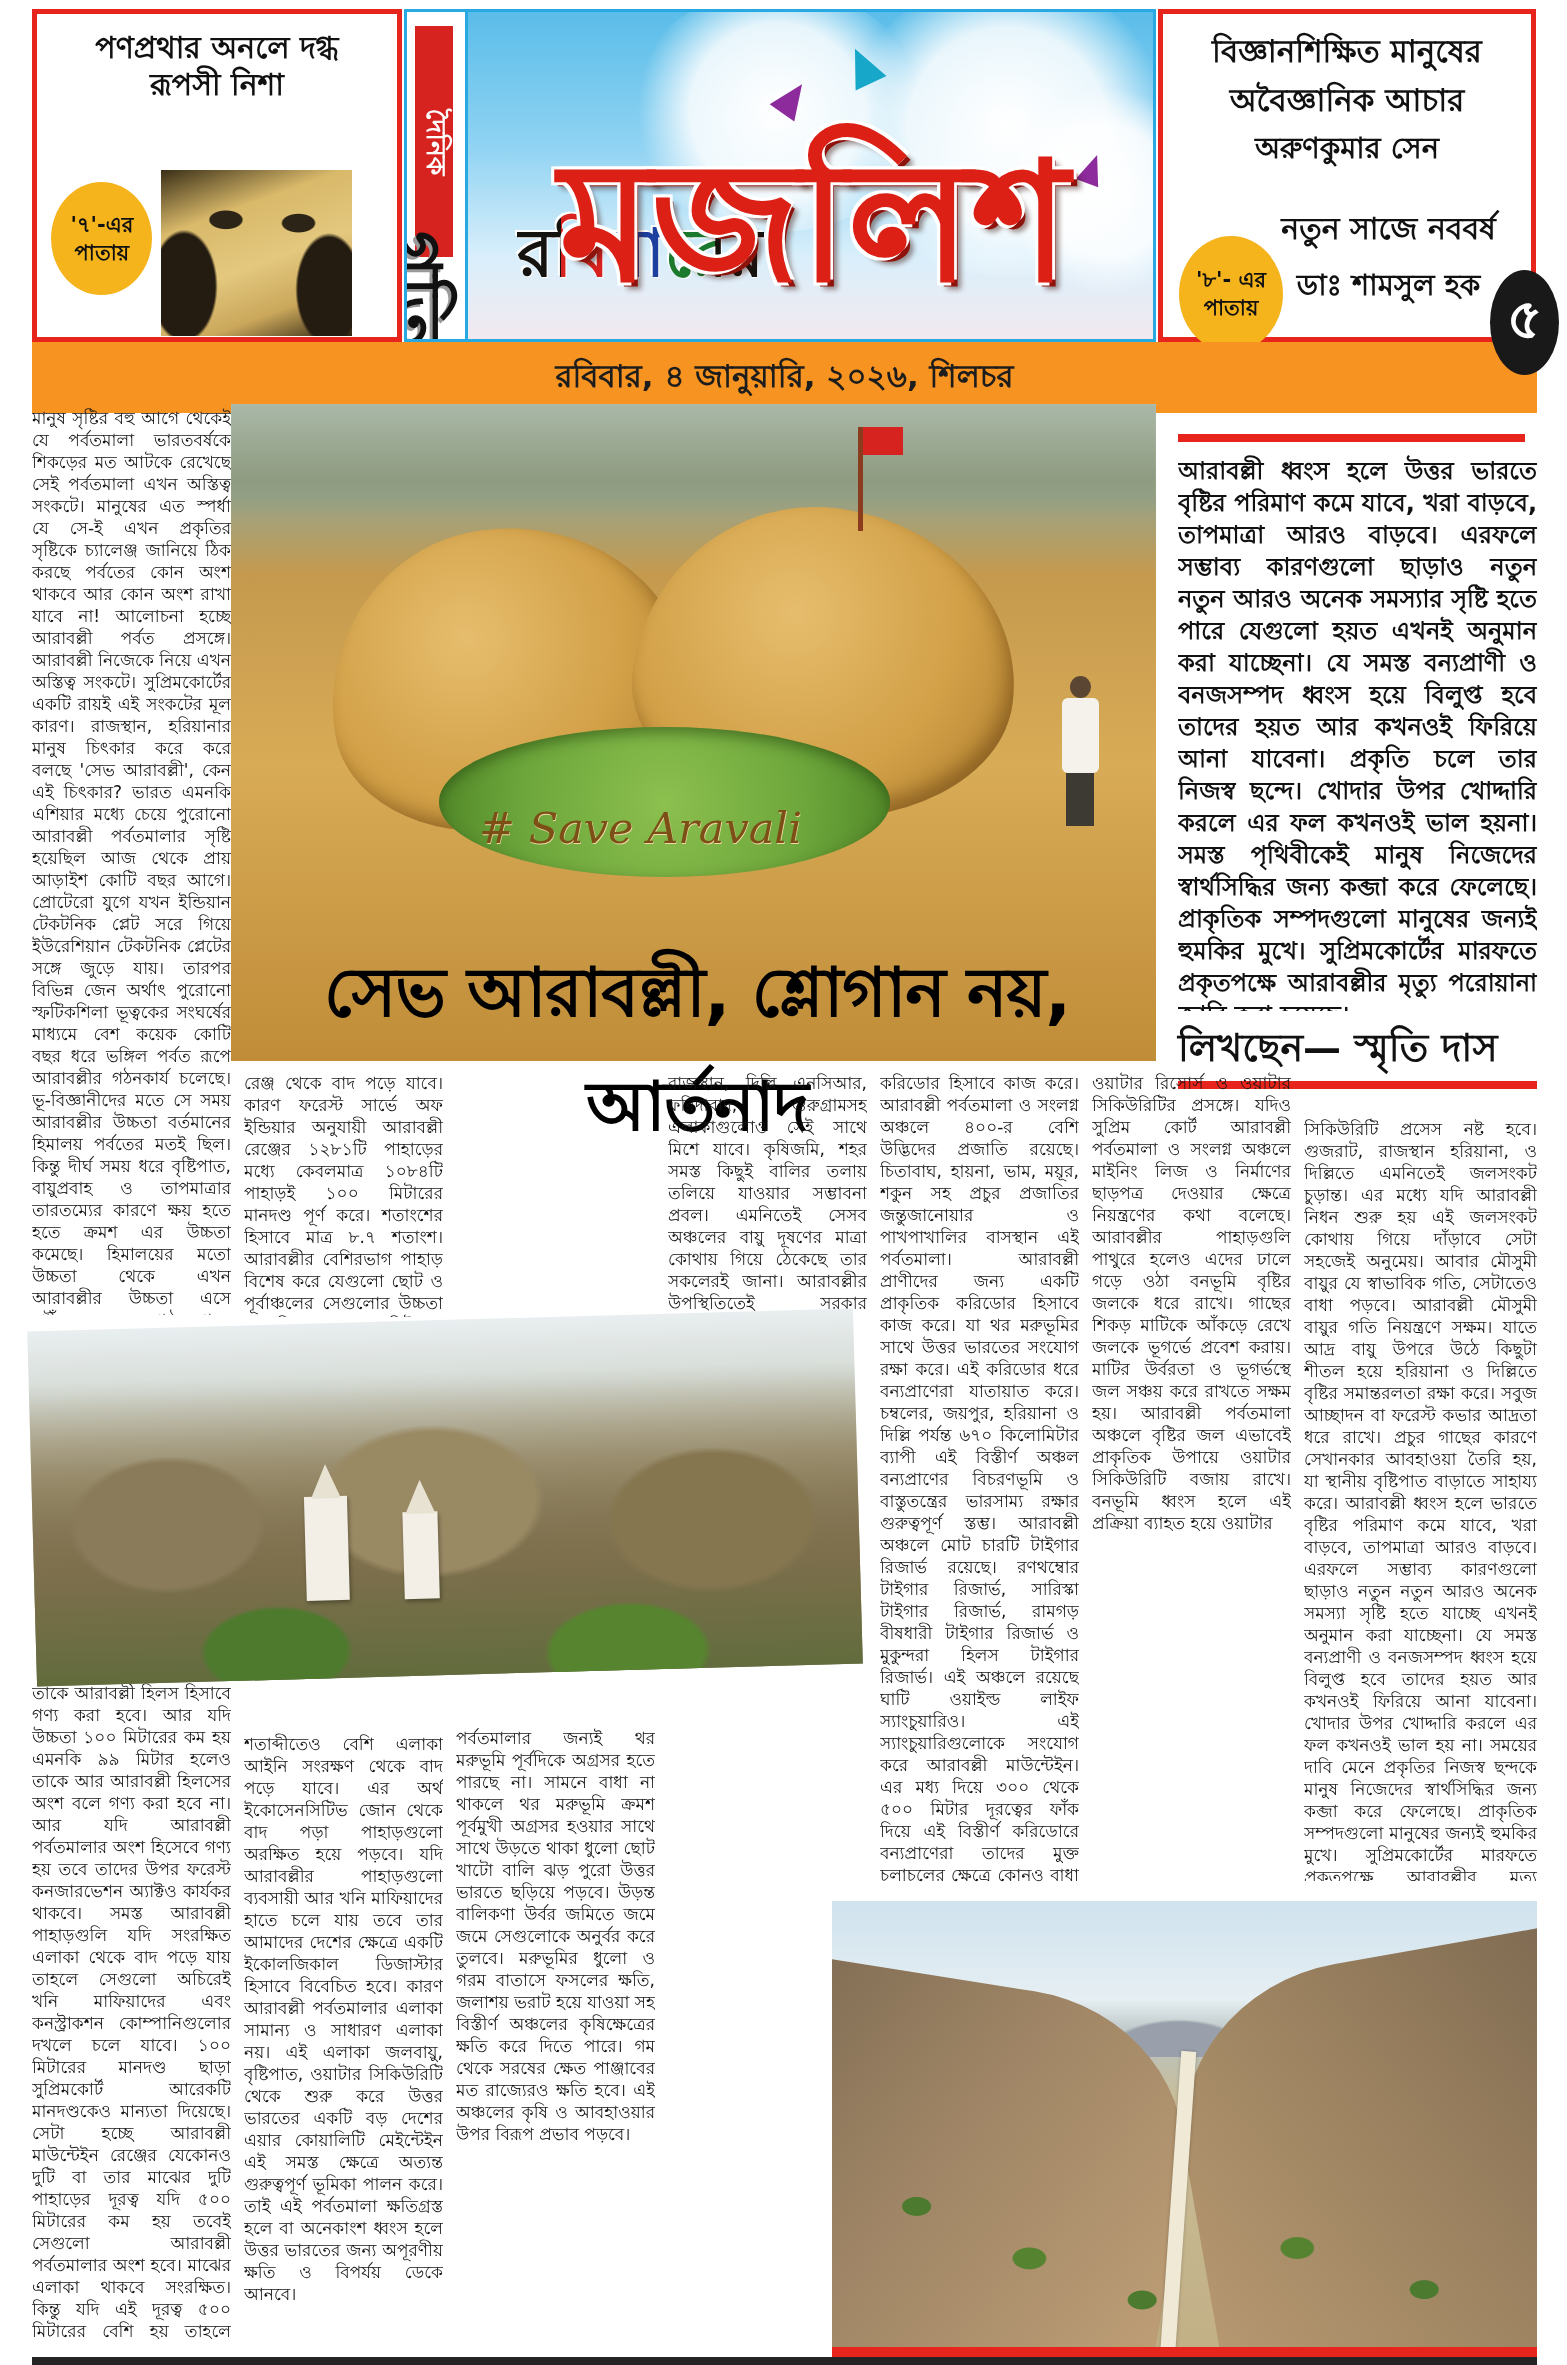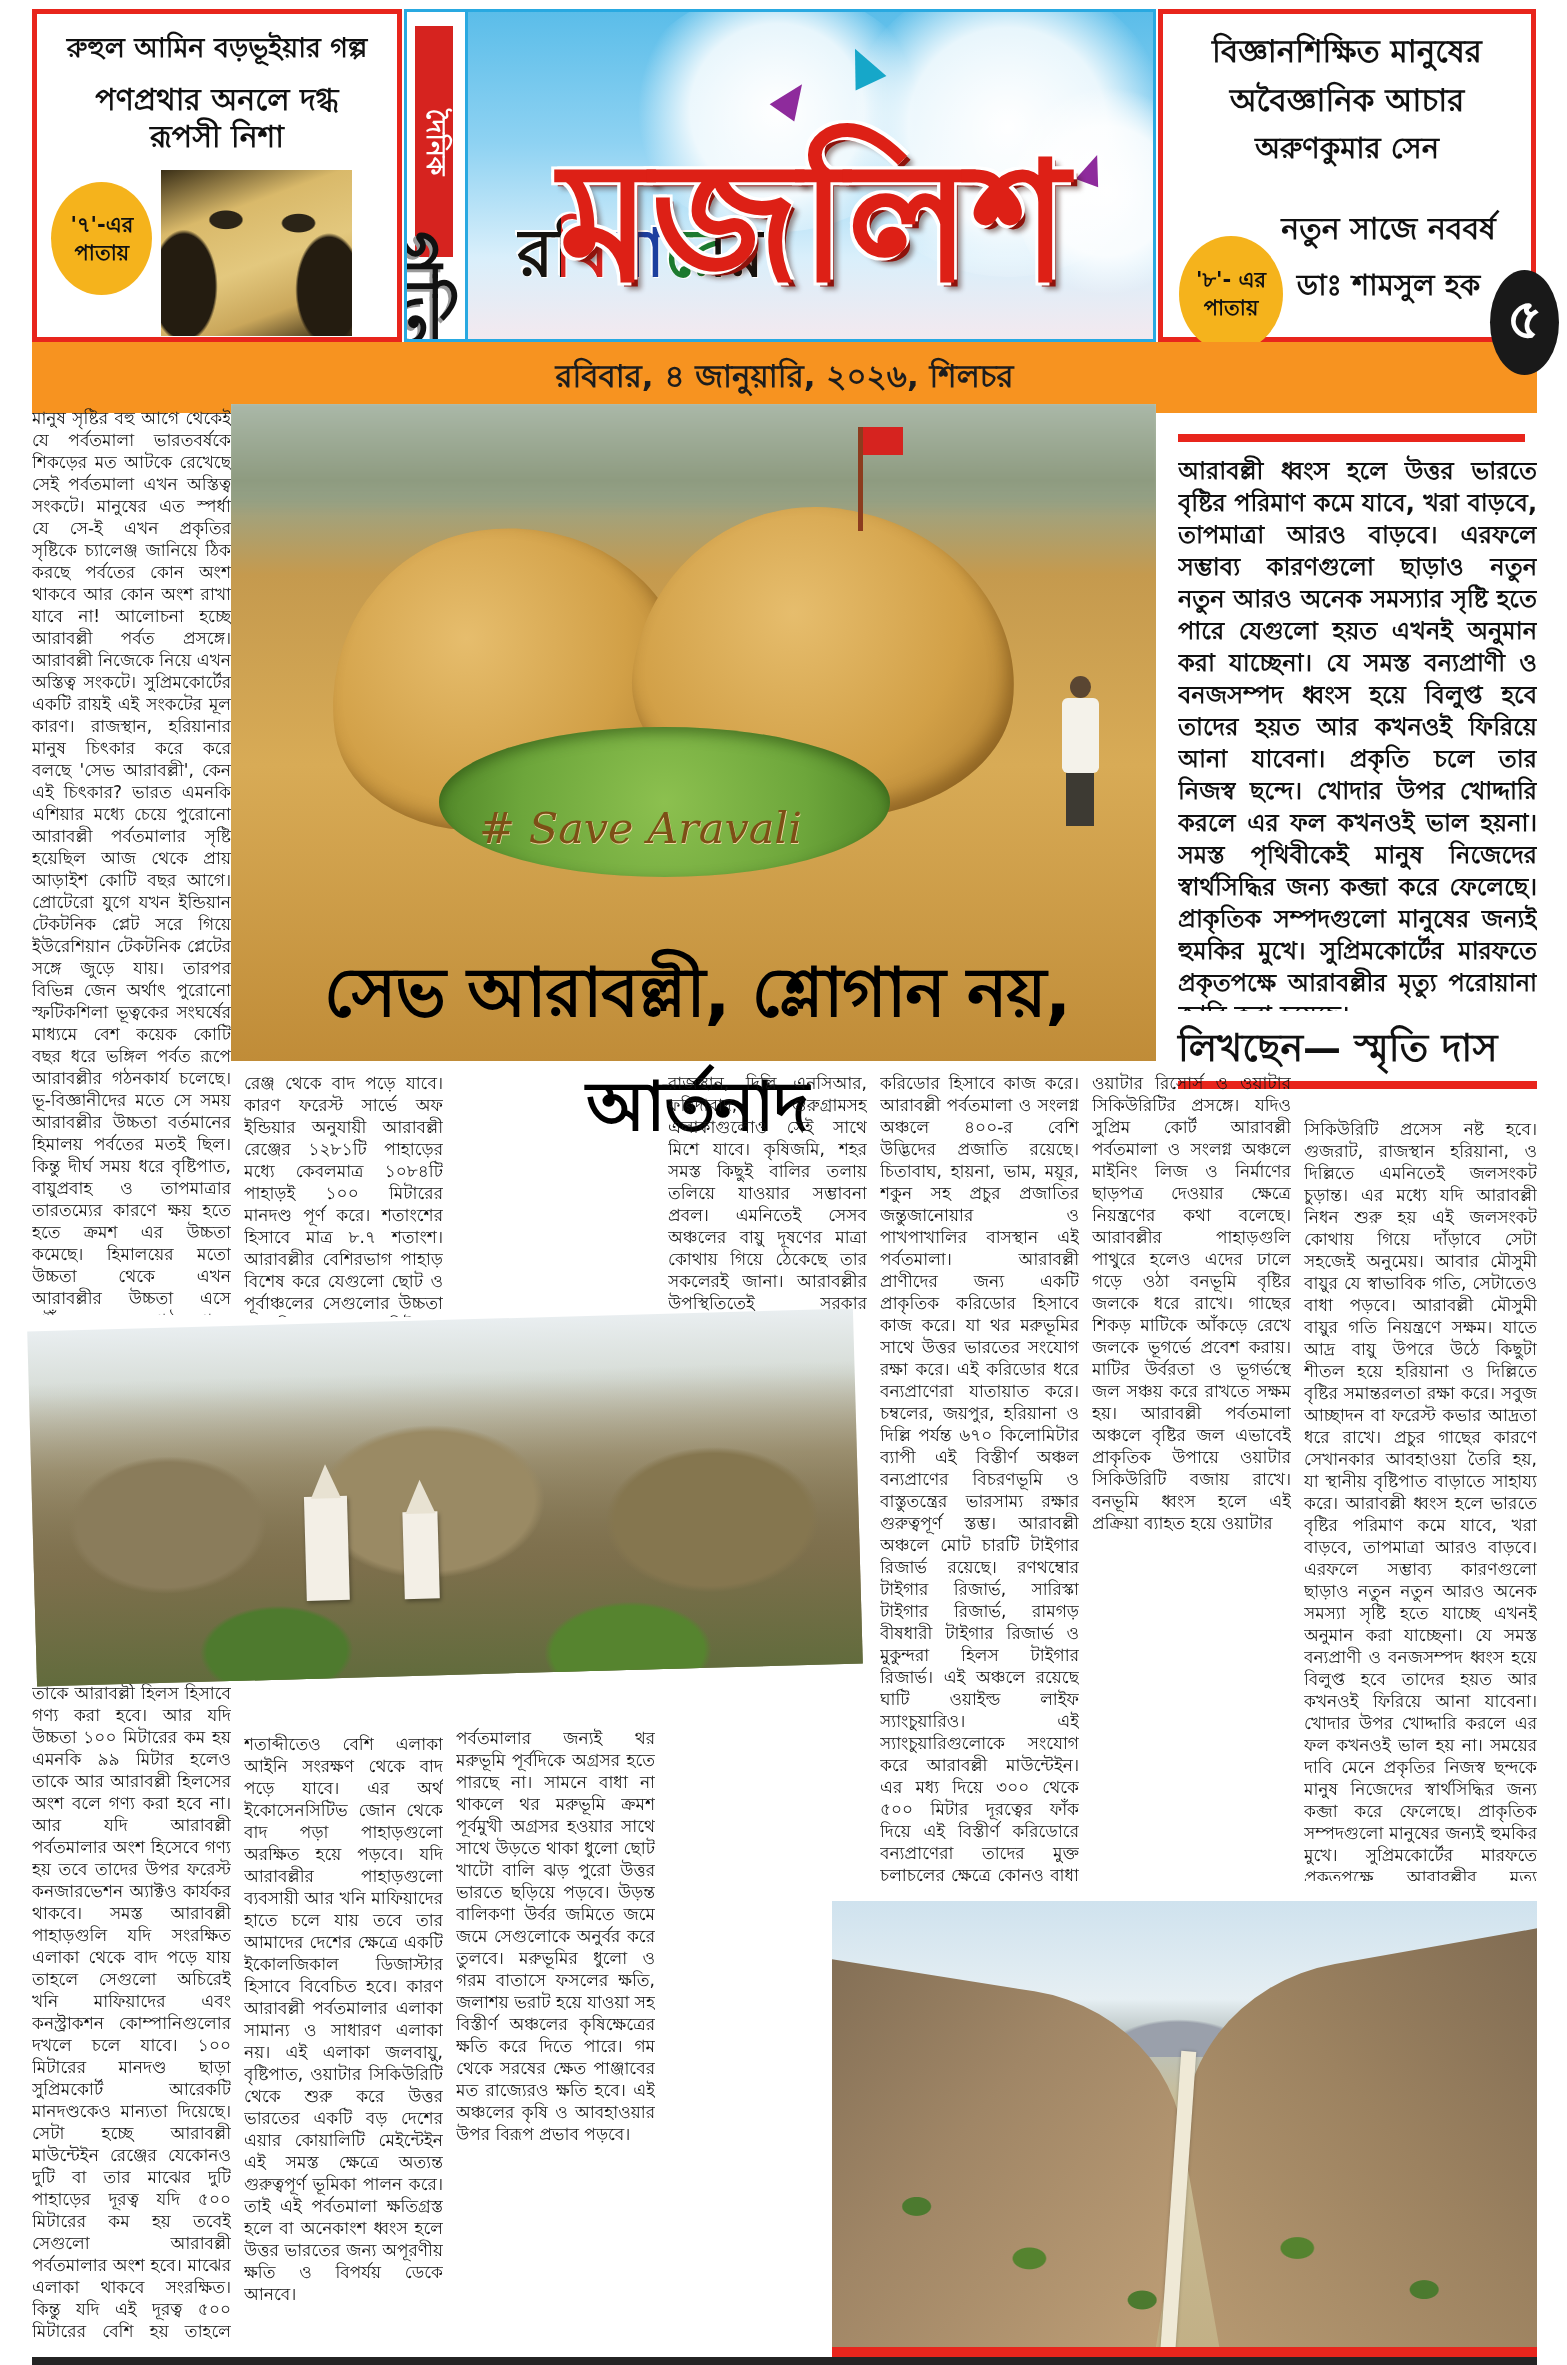--- a/index.html
+++ b/index.html
@@ -112,21 +112,20 @@
       radial-gradient(23px 15px at 84% 70%,#4c7a2f 0 60%,transparent 66%);}
   .rule-red{background:#e8251c;}
   .rule-dark{background:#242424;}
 </style>
 </head>
 <body>
 
 <div class="page">
 
   <div class="abs promo promo-left">
-    <h2 class="pl-title">রুহুল আমিন বড়ভূইয়ার গল্প</h2>
     <h2 class="pl-sub">পণপ্রথার অনলে দগ্ধ</h2>
     <h2 class="pl-sub" style="padding-top:0;">রূপসী নিশা</h2>
     <div class="page-ref ref-left">
       <span>'৭'-এর</span>
       <span>পাতায়</span>
     </div>
     <div class="promo-photo"></div>
   </div>
 
   <div class="abs masthead">

